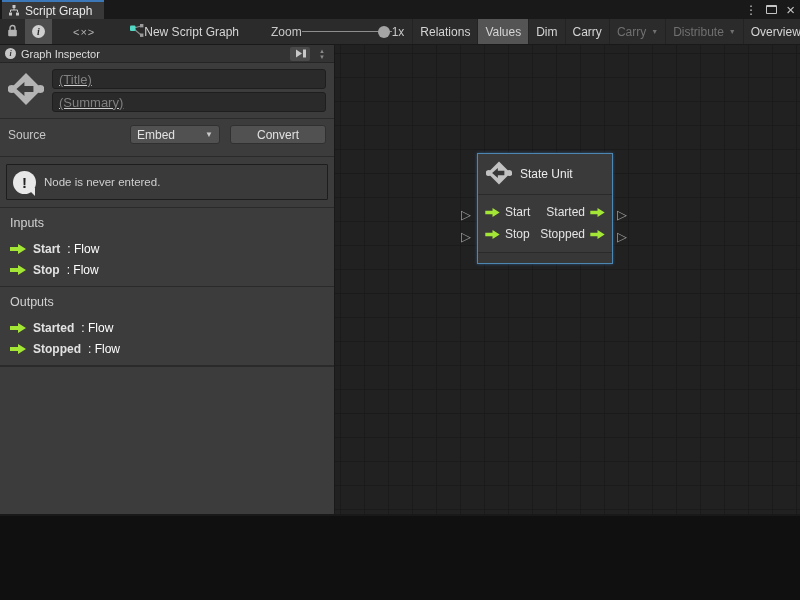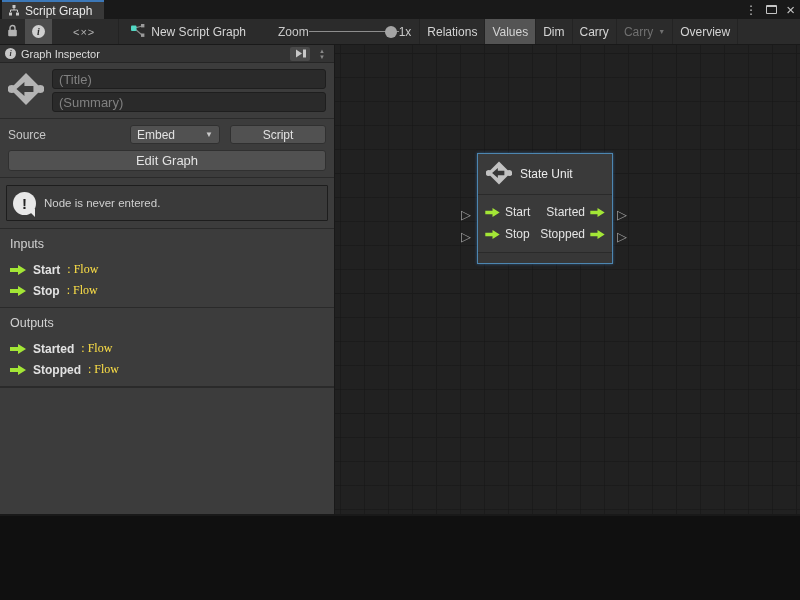--- a/index.html
+++ b/index.html
@@ -22,21 +22,21 @@
   .toolbar { position:absolute; top:19px; left:0; right:0; height:26px; background:#2b2b2b;
              border-bottom:1px solid #191919; display:flex; align-items:center; white-space:nowrap;
              color:#cfcfcf; font-size:12px; overflow:hidden; }
   .tool-btn { height:26px; display:flex; align-items:center; justify-content:center; padding:0 7px; }
   .tool-btn.active { background:#4d4d4d; }
   .info-circle { width:13px; height:13px; border-radius:50%; background:#cfcfcf; color:#2b2b2b;
                  font-size:10px; font-weight:bold; font-style:italic; display:flex; align-items:center;
                  justify-content:center; font-family:"Liberation Serif",serif; }
   .code-glyph { color:#b4b4b4; font-size:11px; letter-spacing:1px; padding:0 14px; }
   .toolbar-sep { width:1px; height:26px; background:#232323; margin:0 2px; }
-  .graph-title { display:flex; align-items:center; gap:6px; padding:0 10px; color:#d6d6d6; }
+  .graph-title { display:flex; align-items:center; gap:0; padding:0 10px; color:#d6d6d6; }
   .zoom-control { display:flex; gap:0; margin-left:22px; color:#c8c8c8; }
   .slider { position:relative; width:90px; height:14px; }
   .slider-track { position:absolute; left:0; right:0; top:6.5px; height:1px; background:#8e8e8e; }
   .slider-thumb { position:absolute; right:2px; top:1px; width:12px; height:12px; border-radius:50%; background:#a4a4a4; }
   .view-buttons { display:flex; align-items:stretch; height:26px; margin-left:8px; border-left:1px solid #232323; }
   .view-btn { display:flex; align-items:center; padding:0 7px; border-right:1px solid #232323;
               color:#d4d4d4; }
   .view-btn.active { background:#545454; }
   .view-btn.disabled { color:#707070; }
   .view-btn .dd { font-size:7px; margin-left:5px; }
@@ -51,21 +51,21 @@
                font-size:8px; font-weight:bold; font-style:italic; display:flex; align-items:center;
                justify-content:center; font-family:"Liberation Serif",serif; }
   .insp-header-spacer { flex:1; }
   .dock-btn { width:20px; height:14px; background:#4a4a4a; border-radius:2px; display:flex;
               align-items:center; justify-content:center; }
   .scroll-arrows { display:flex; flex-direction:column; align-items:center; color:#8a8a8a;
                    font-size:6px; line-height:6px; width:14px; }
   .insp-section { padding:6px 8px; }
   .sec-border-top { border-top:1px solid #2a2a2a; }
   .sec-border-bottom { border-bottom:1px solid #2a2a2a; }
-  .identity { display:flex; gap:8px; align-items:center; }
+  .identity { display:flex; gap:8px; align-items:center;text-decoration:underline; }
   .identity .fields { flex:1; display:flex; flex-direction:column; gap:3px; }
   .fields input { width:100%; height:20px; background:#2a2a2a; border:1px solid #1e1e1e; border-radius:3px;
                   color:#cfcfcf; font-size:13px; padding:0 6px; outline:none;
                   font-family:"Liberation Sans","DejaVu Sans",sans-serif; }
   .fields input::placeholder { color:#808080; }
   .source-row { display:flex; align-items:center; margin-bottom:6px; }
   .source-row .lbl { width:122px; color:#c6c6c6; }
   .dropdown { width:90px; height:19px; background:#515151; border:1px solid #303030; border-radius:3px;
               display:flex; align-items:center; padding:0 6px; color:#e2e2e2; }
   .dropdown .dd { margin-left:auto; font-size:8px; color:#c9c9c9; }
@@ -77,21 +77,21 @@
   .warning-box { border:1px solid #1d1d1d; background:#3a3a3a; border-radius:1px; height:36px;
                  display:flex; align-items:center; gap:8px; padding:0 6px; color:#cfcfcf; font-size:11.5px; }
   .warn-icon { position:relative; width:23px; height:23px; border-radius:50%; background:#e8e8e8;
                color:#222; font-weight:bold; font-size:15px; display:flex; align-items:center;
                justify-content:center; flex:none; }
   .warn-icon::after { content:""; position:absolute; bottom:-2px; right:1px; width:0; height:0;
                       border:4px solid transparent; border-top-color:#e8e8e8; border-right-color:#e8e8e8; }
   .ports-header { color:#d2d2d2; font-size:12.5px; margin:2px 0 8px 2px; }
   .port-row { display:flex; align-items:center; gap:7px; height:21px; padding-left:2px; }
   .port-row b { color:#e2e2e2; font-weight:bold; }
-  .port-row .ptype { color:#fde047;font-family:Liberation Serif, serif; }
+  .port-row .ptype { color:#ffffff; }
   .insp-fill { flex:1; border-top:1px solid #2a2a2a; }
 
   
   .canvas { position:absolute; left:335px; top:45px; right:0; bottom:2px; background:#212121;
             background-image:
               linear-gradient(to right, #1a1a1a 1px, transparent 1px),
               linear-gradient(to bottom, #1a1a1a 1px, transparent 1px),
               linear-gradient(to right, rgba(20,20,20,.45) 1px, transparent 1px),
               linear-gradient(to bottom, rgba(20,20,20,.45) 1px, transparent 1px);
             background-size:120px 120px,120px 120px,24px 24px,24px 24px;
@@ -177,20 +177,24 @@
       <div class="view-btn">
         <span>Dim</span>
       </div>
       <div class="view-btn">
         <span>Carry</span>
       </div>
       <div class="view-btn disabled">
         <span>Carry</span>
         <span class="dd">▼</span>
       </div>
+      <div class="view-btn disabled">
+        <span>Distribute</span>
+        <span class="dd">▼</span>
+      </div>
       <div class="view-btn">
         <span>Overview</span>
       </div>
 
     </div>
   </div>
 
   <div class="inspector">
     <div class="insp-header">
       <span class="insp-info">i</span>
@@ -223,23 +227,22 @@
       </div>
     </div>
 
     <div class="insp-section">
       <div class="source-row">
         <span class="lbl">Source</span>
         <div class="dropdown">
           <span>Embed</span>
           <span class="dd">▼</span>
         </div>
-        <div class="ubtn convert-btn">Script</div>
-      </div>
-      <div class="ubtn edit-graph-btn">Edit Graph</div>
+        <div class="ubtn convert-btn">Convert</div>
+      </div>
     </div>
 
     <div class="warning-wrap">
       <div class="warning-box">
         <span class="warn-icon">!</span>
         <span>Node is never entered.</span>
       </div>
     </div>
 
     <div class="insp-section sec-border-top">

